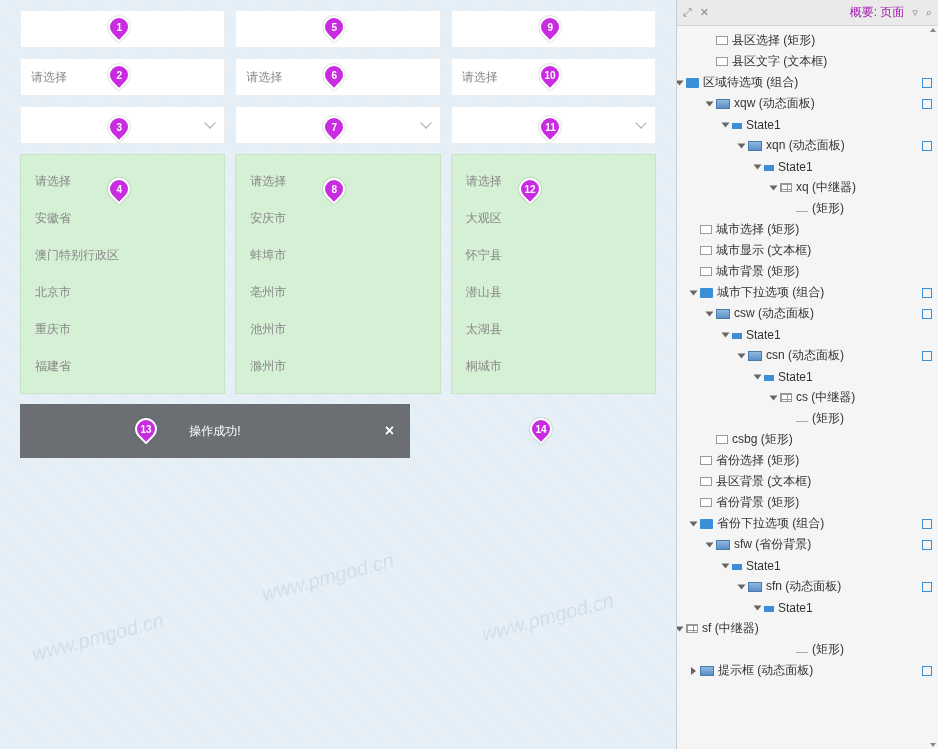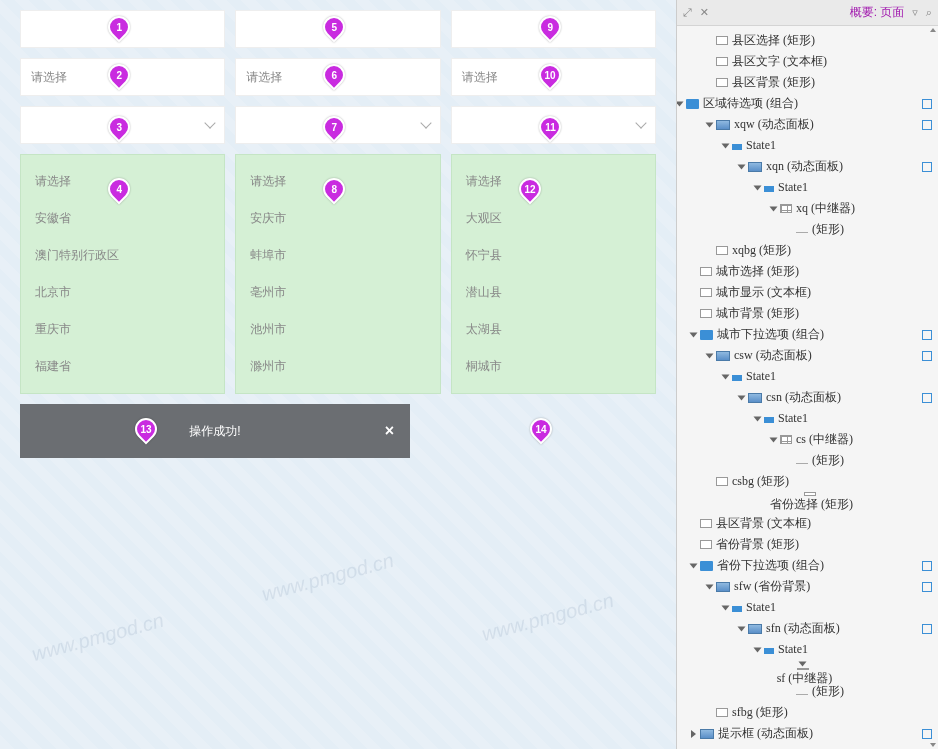--- a/index.html
+++ b/index.html
@@ -122,21 +122,20 @@
   .hdr-title {
     flex: 1;
     text-align: right;
     color: #a21caf;
   }
   .outline-body {
     flex: 1;
     overflow-y: auto;
     padding: 4px 0;
     position: relative;
-    font-family: Liberation Serif, serif;
   }
   .node {
     display: flex;
     align-items: center;
     height: 21px;
     padding-right: 6px;
     white-space: nowrap;
   }
   .tri {
     display: inline-block;
@@ -342,25 +341,20 @@
   <div class="node" style="padding-left: 30px;">
         <span style="width: 9px; display: inline-block;"></span>
         <span class="ico ico-rect"></span>
         <span>县区选择 (矩形)</span>
       </div>
       <div class="node" style="padding-left: 30px;">
         <span style="width: 9px; display: inline-block;"></span>
         <span class="ico ico-text"></span>
         <span>县区文字 (文本框)</span>
       </div>
-      <div class="node" style="padding-left: 30px;">
-        <span style="width: 9px; display: inline-block;"></span>
-        <span class="ico ico-rect"></span>
-        <span>县区背景 (矩形)</span>
-      </div>
       <div class="node" style="">
         <span class="tri"></span>
         <span class="ico ico-folder"></span>
         <span>区域待选项 (组合)</span>
         <span class="eye"></span>
       </div>
       <div class="node" style="padding-left: 30px;">
         <span class="tri"></span>
         <span class="ico ico-panel"></span>
         <span>xqw (动态面板)</span>
@@ -385,25 +379,20 @@
       <div class="node" style="padding-left: 94px;">
         <span class="tri"></span>
         <span class="ico ico-grid"></span>
         <span>xq (中继器)</span>
       </div>
       <div class="node" style="padding-left: 110px;">
         <span style="width: 9px; display: inline-block;"></span>
         <span class="ico ico-line"></span>
         <span>(矩形)</span>
       </div>
-      <div class="node" style="padding-left: 30px;">
-        <span style="width: 9px; display: inline-block;"></span>
-        <span class="ico ico-rect"></span>
-        <span>xqbg (矩形)</span>
-      </div>
       <div class="node" style="padding-left: 14px;">
         <span style="width: 9px; display: inline-block;"></span>
         <span class="ico ico-rect"></span>
         <span>城市选择 (矩形)</span>
       </div>
       <div class="node" style="padding-left: 14px;">
         <span style="width: 9px; display: inline-block;"></span>
         <span class="ico ico-text"></span>
         <span>城市显示 (文本框)</span>
       </div>
@@ -448,21 +437,21 @@
       <div class="node" style="padding-left: 110px;">
         <span style="width: 9px; display: inline-block;"></span>
         <span class="ico ico-line"></span>
         <span>(矩形)</span>
       </div>
       <div class="node" style="padding-left: 30px;">
         <span style="width: 9px; display: inline-block;"></span>
         <span class="ico ico-rect"></span>
         <span>csbg (矩形)</span>
       </div>
-      <div class="node" style="padding-left: 14px; flex-direction: column;">
+      <div class="node" style="padding-left: 14px;">
         <span style="width: 9px; display: inline-block;"></span>
         <span class="ico ico-rect"></span>
         <span>省份选择 (矩形)</span>
       </div>
       <div class="node" style="padding-left: 14px;">
         <span style="width: 9px; display: inline-block;"></span>
         <span class="ico ico-text"></span>
         <span>县区背景 (文本框)</span>
       </div>
       <div class="node" style="padding-left: 14px;">
@@ -491,35 +480,30 @@
         <span class="tri"></span>
         <span class="ico ico-panel"></span>
         <span>sfn (动态面板)</span>
         <span class="eye"></span>
       </div>
       <div class="node" style="padding-left: 78px;">
         <span class="tri"></span>
         <span class="ico ico-state"></span>
         <span>State1</span>
       </div>
-      <div class="node" style=" flex-direction: column;">
+      <div class="node" style="">
         <span class="tri"></span>
         <span class="ico ico-grid"></span>
         <span>sf (中继器)</span>
       </div>
       <div class="node" style="padding-left: 110px;">
         <span style="width: 9px; display: inline-block;"></span>
         <span class="ico ico-line"></span>
         <span>(矩形)</span>
       </div>
-      <div class="node" style="padding-left: 30px;">
-        <span style="width: 9px; display: inline-block;"></span>
-        <span class="ico ico-rect"></span>
-        <span>sfbg (矩形)</span>
-      </div>
       <div class="node" style="padding-left: 14px;">
         <span class="tri collapsed"></span>
         <span class="ico ico-panel"></span>
         <span>提示框 (动态面板)</span>
         <span class="eye"></span>
       </div>
     </div>
 </div>
 
 </body></html>

